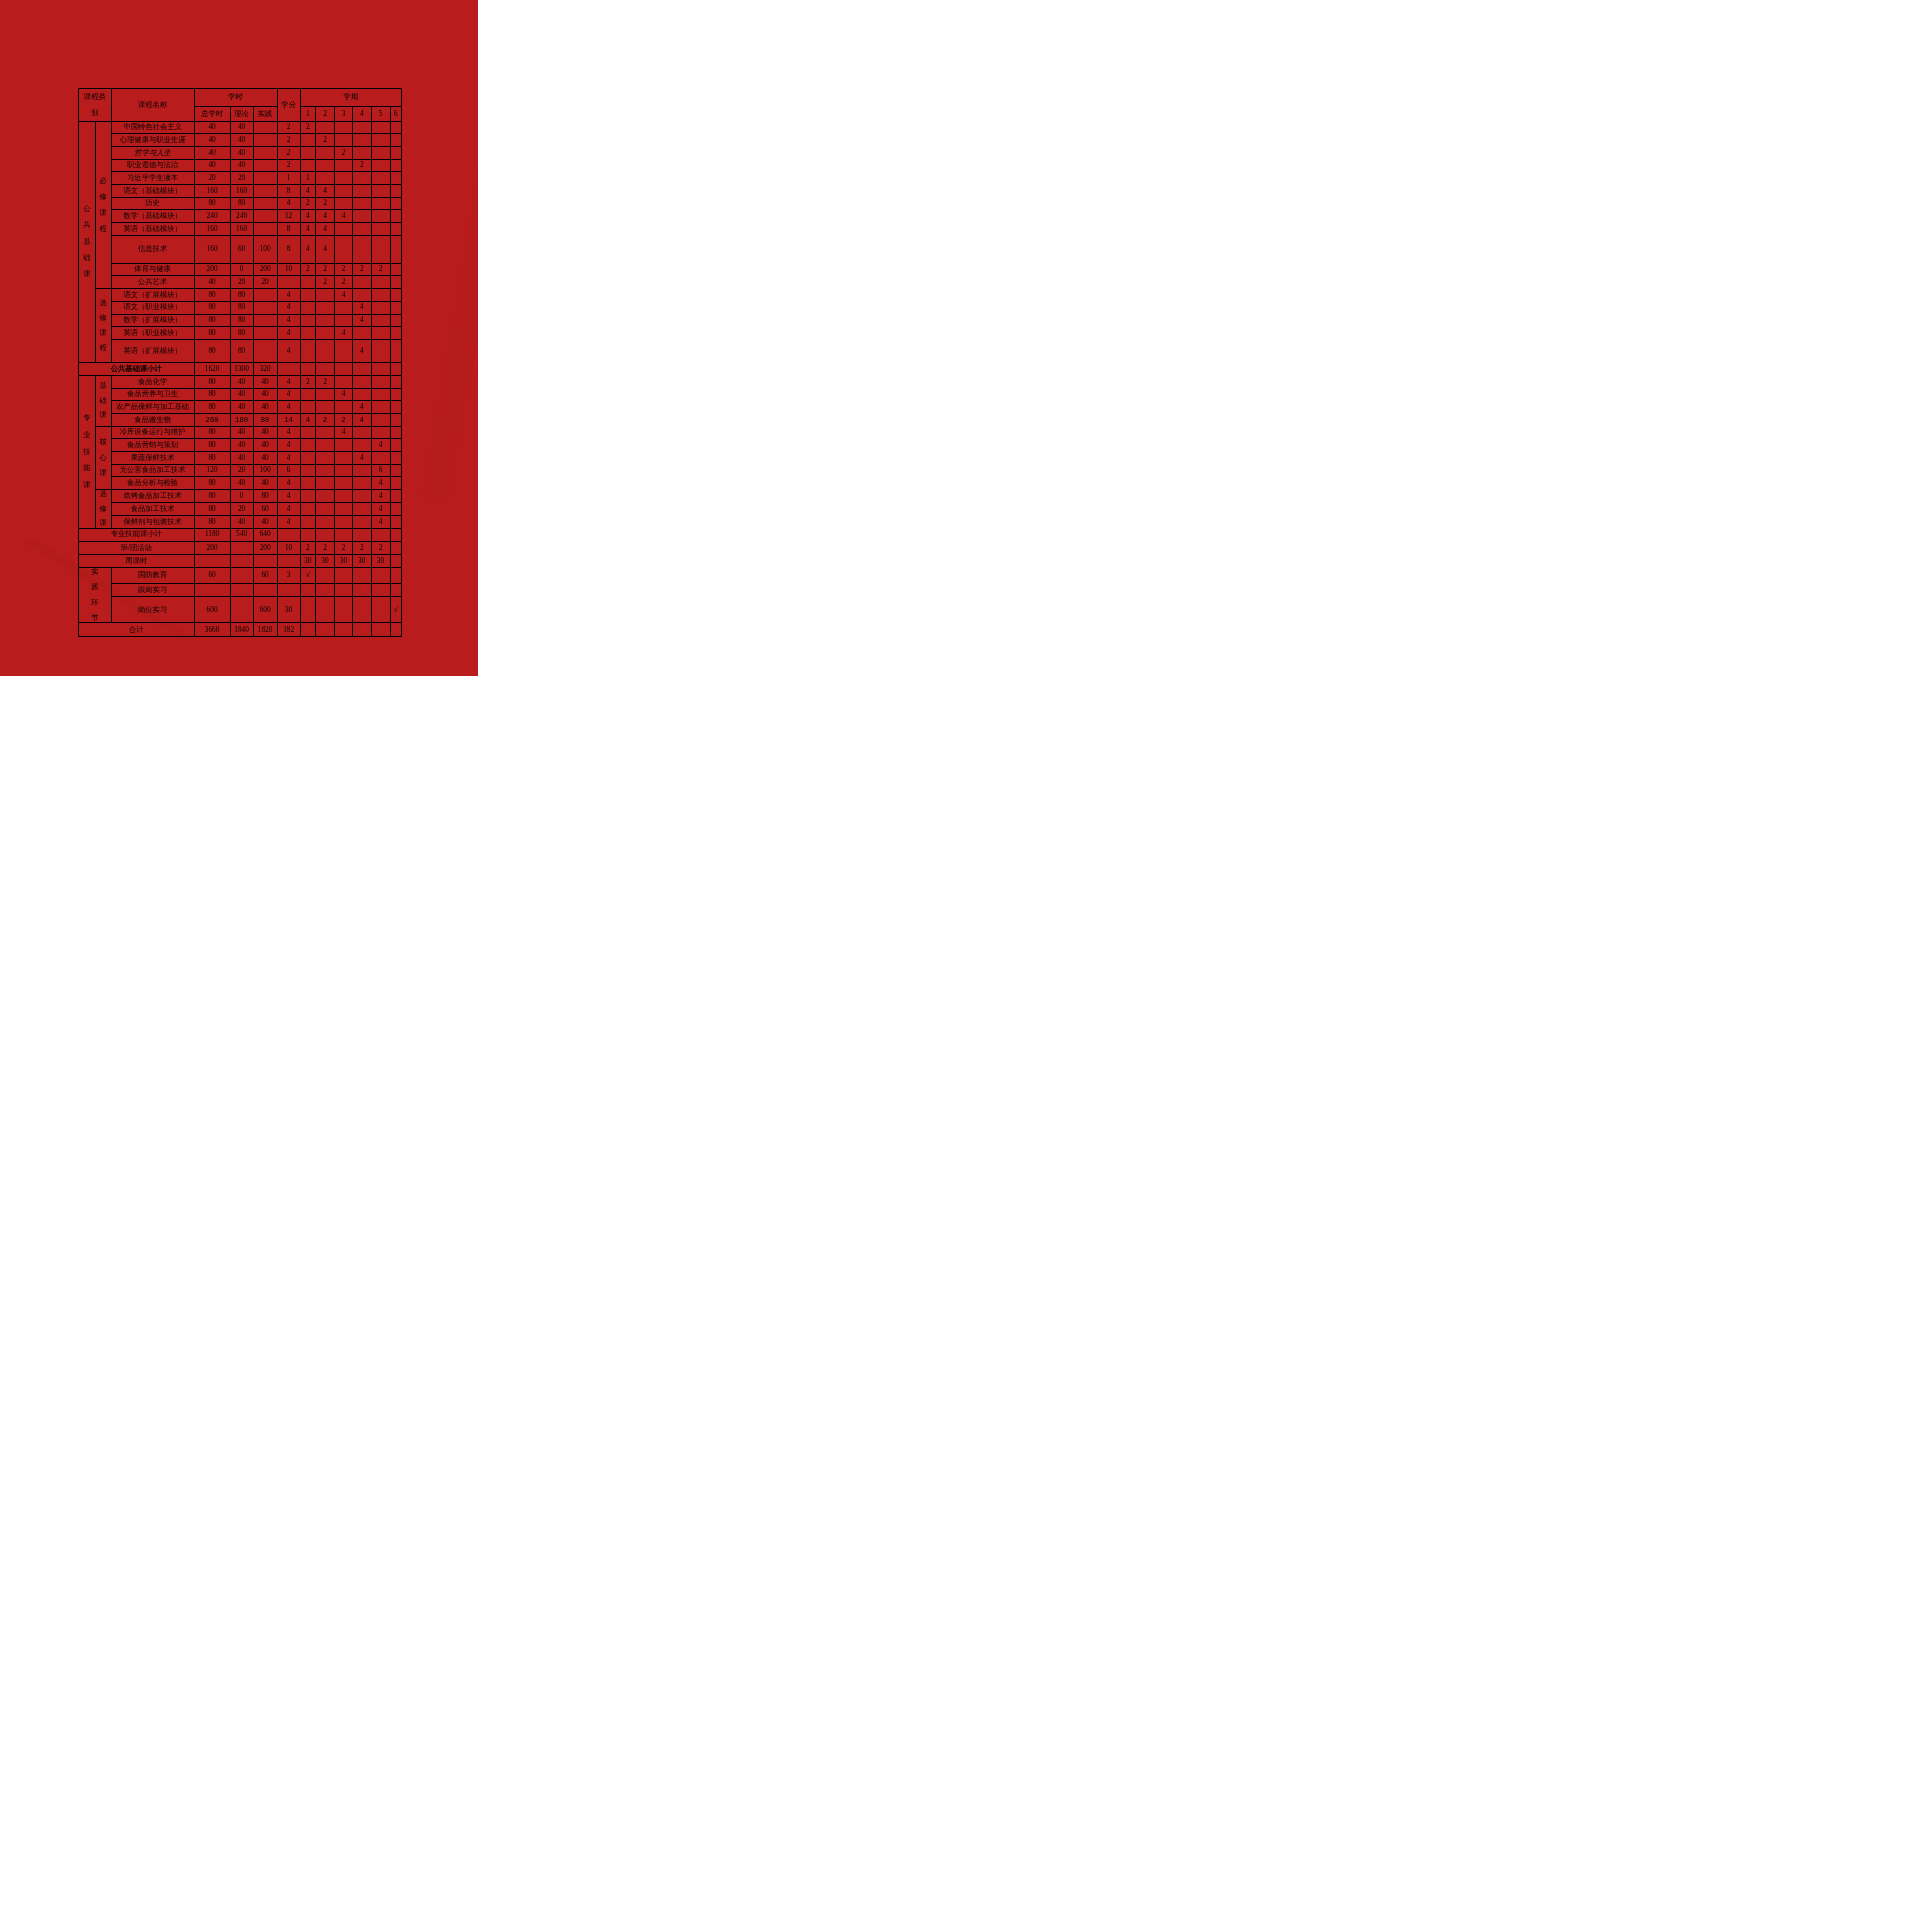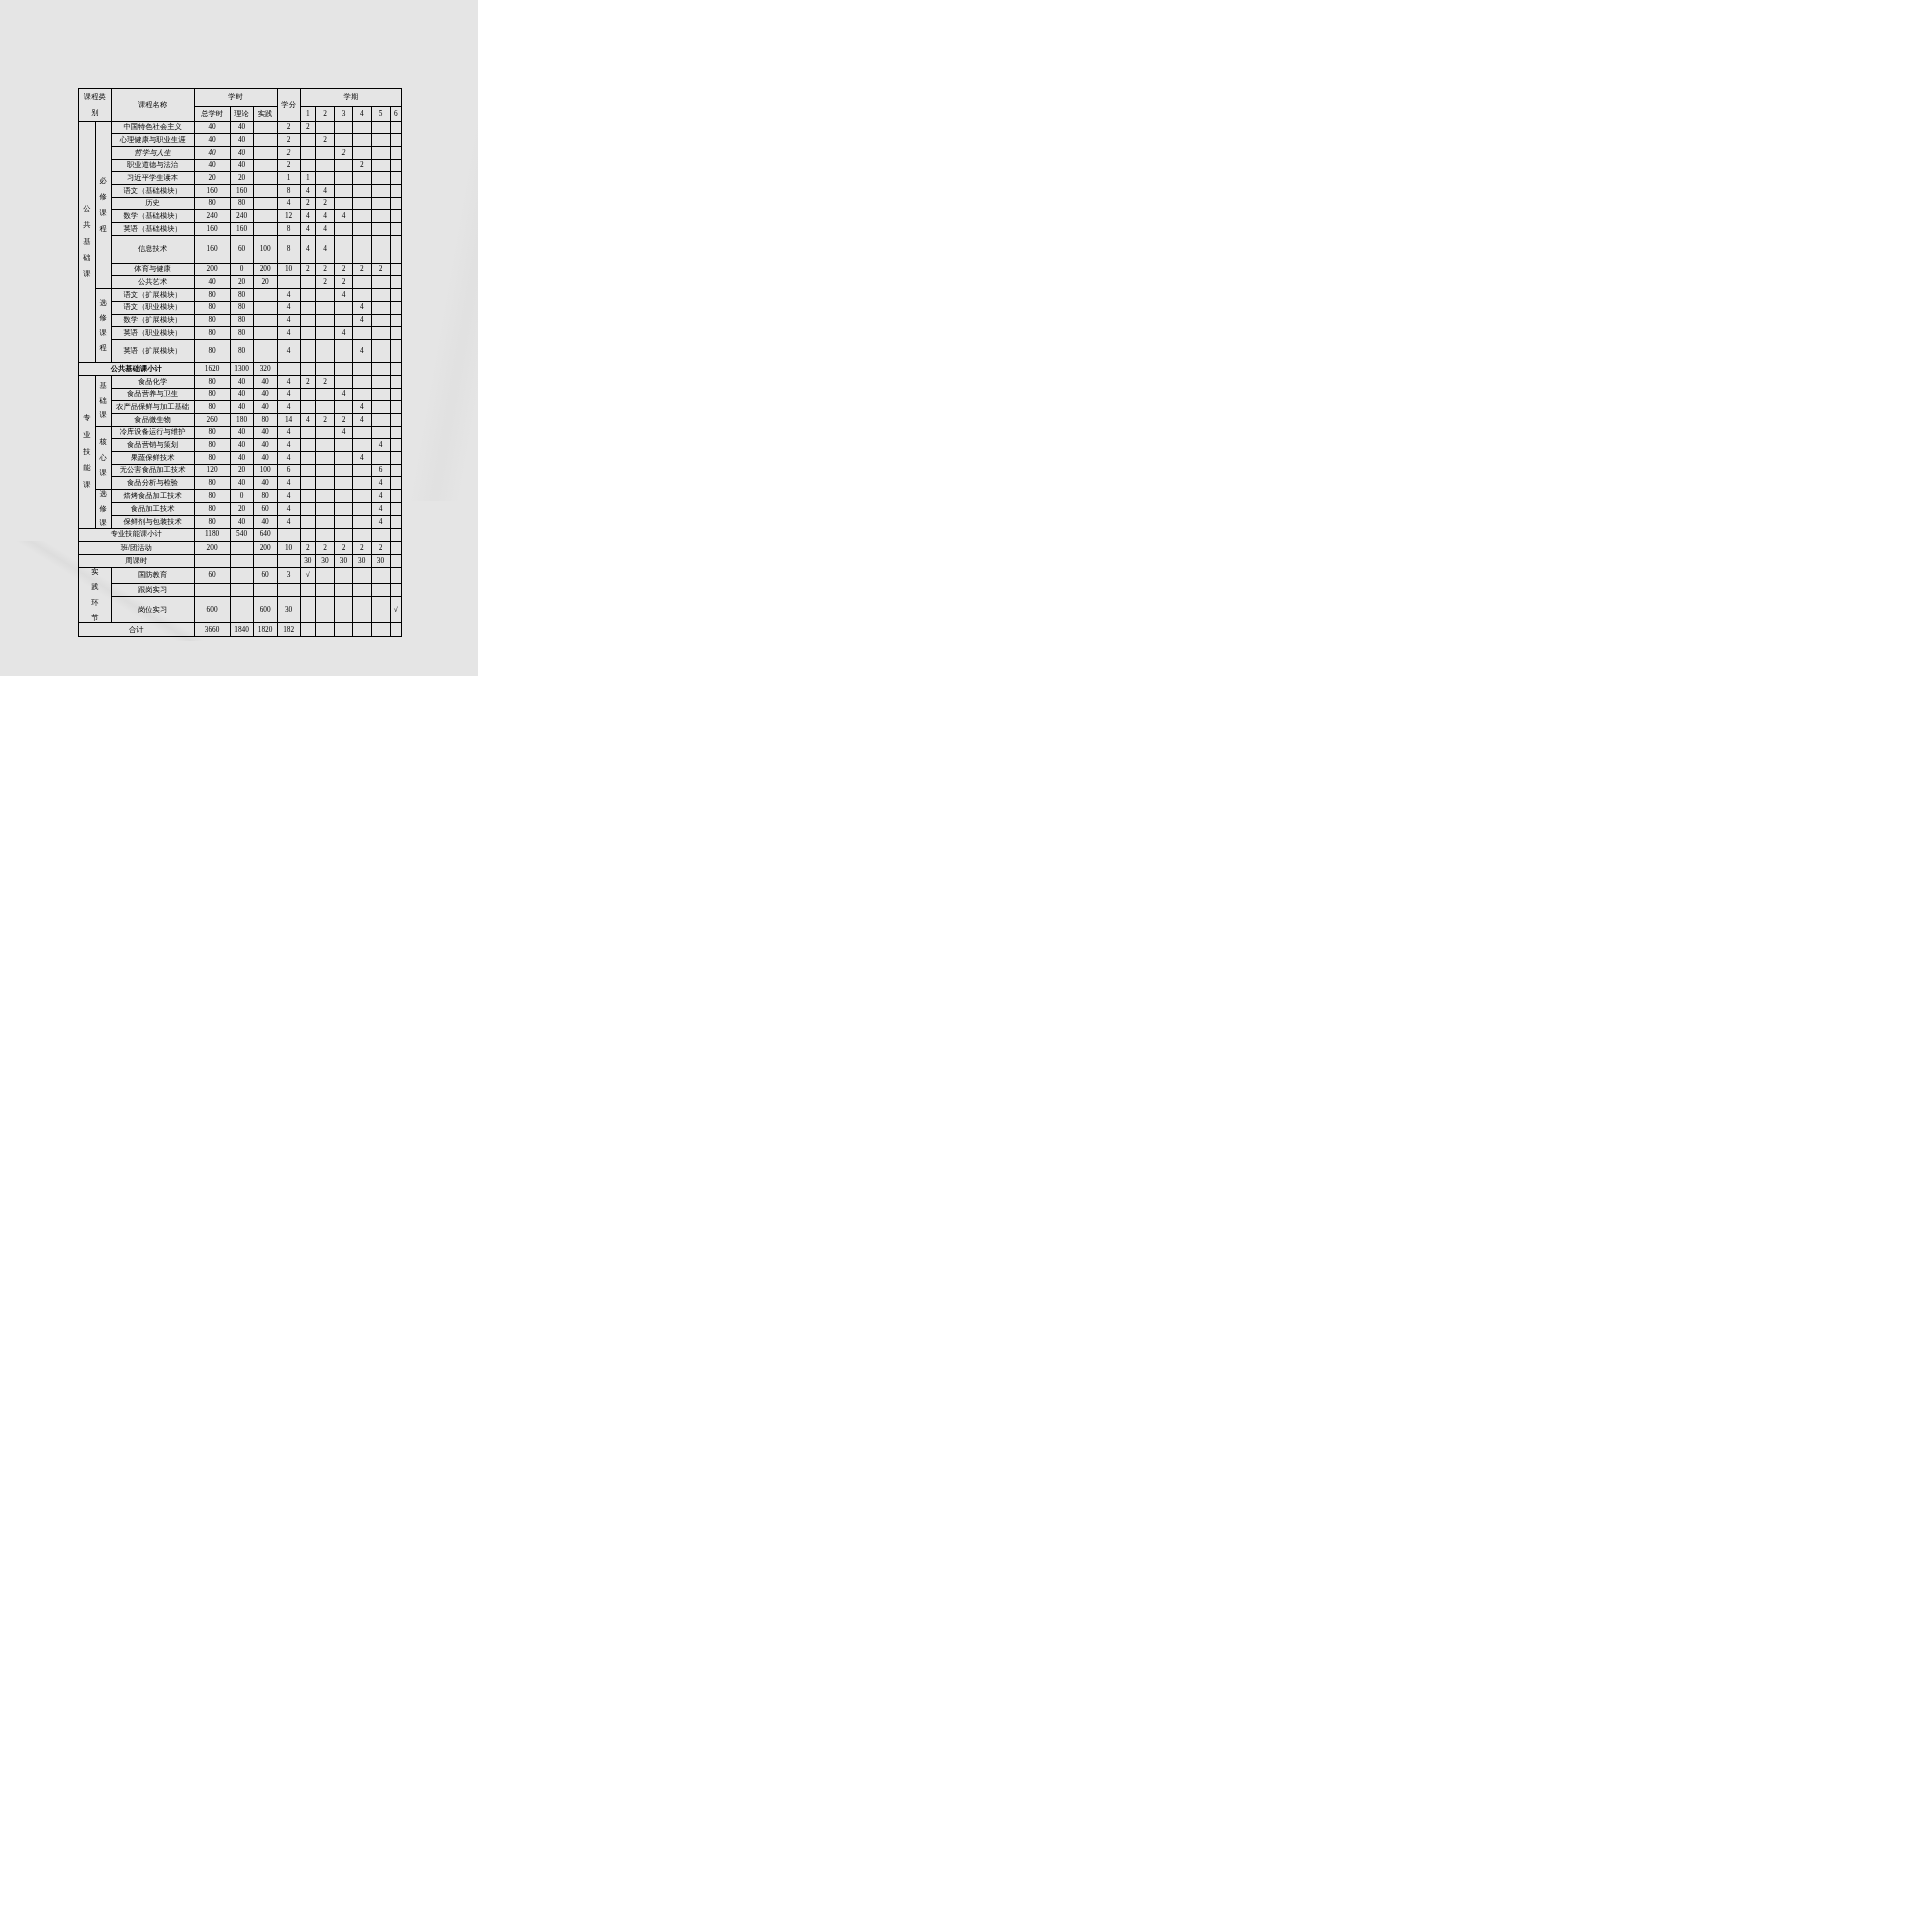--- a/index.html
+++ b/index.html
@@ -1,17 +1,17 @@
 <!DOCTYPE html>
 <html style="font-size:6.2px"><head>
 <meta charset="utf-8">
 <style>
   html,body{margin:0;padding:0;background:#ffffff;}
   .page{
-    position:relative;width:478px;height:676px;background:#e5e5e5;overflow:hidden;
+    position:relative;width:478px;height:676px;background:#b91c1c;overflow:hidden;
     font-family:"Liberation Serif","DejaVu Serif",serif;color:#000;
   }
   
   .page::after{
     content:"";position:absolute;left:-58px;bottom:35px;width:347px;height:100px;
     background:linear-gradient(32deg,transparent 46%,rgba(0,0,0,0.035) 49%,transparent 52%);
     pointer-events:none;
   }
   .page::before{
     content:"";position:absolute;right:0;top:77px;width:100px;height:424px;
@@ -386,21 +386,21 @@
           <td>40</td>
           <td>40</td>
           <td>4</td>
           <td></td>
           <td></td>
           <td></td>
           <td>4</td>
           <td></td>
           <td></td>
         </tr>
-        <tr style="height: 12.7px;">
+        <tr style="height: 12.7px; font-family: Liberation Mono, monospace;">
           <td>食品微生物</td>
           <td>260</td>
           <td>180</td>
           <td>80</td>
           <td>14</td>
           <td>4</td>
           <td>2</td>
           <td>2</td>
           <td>4</td>
           <td></td>

